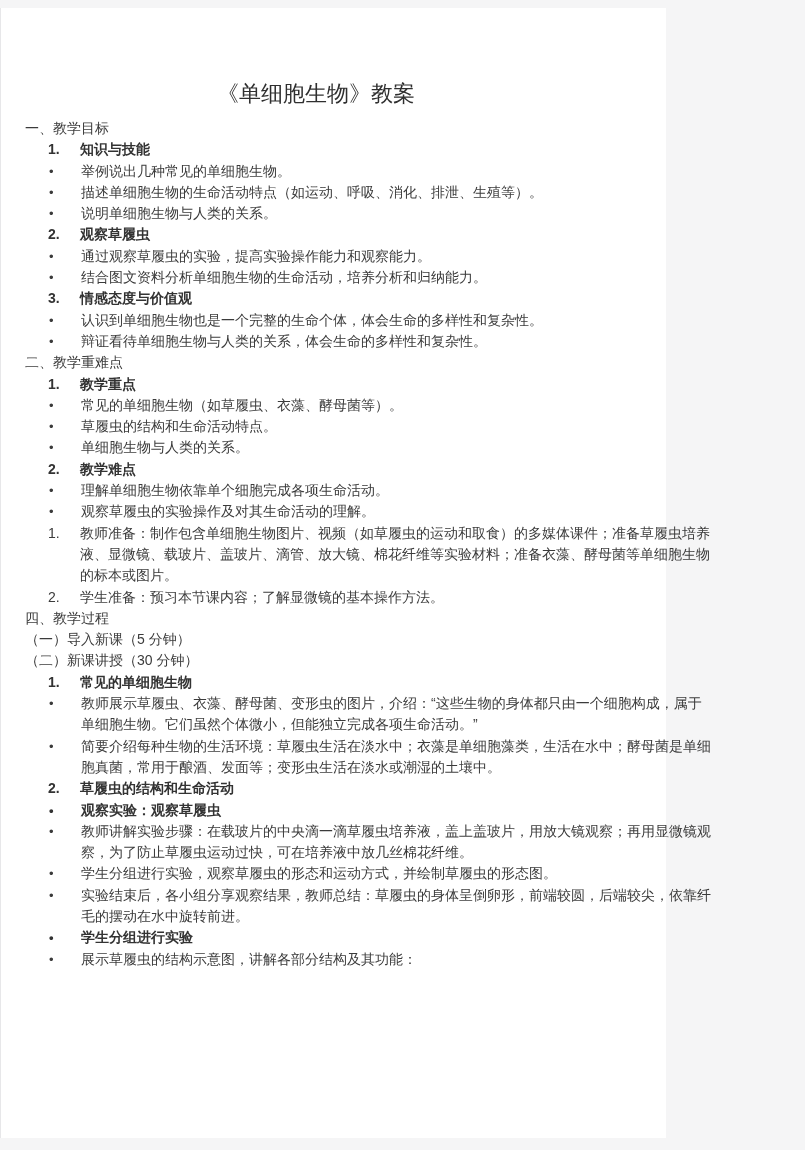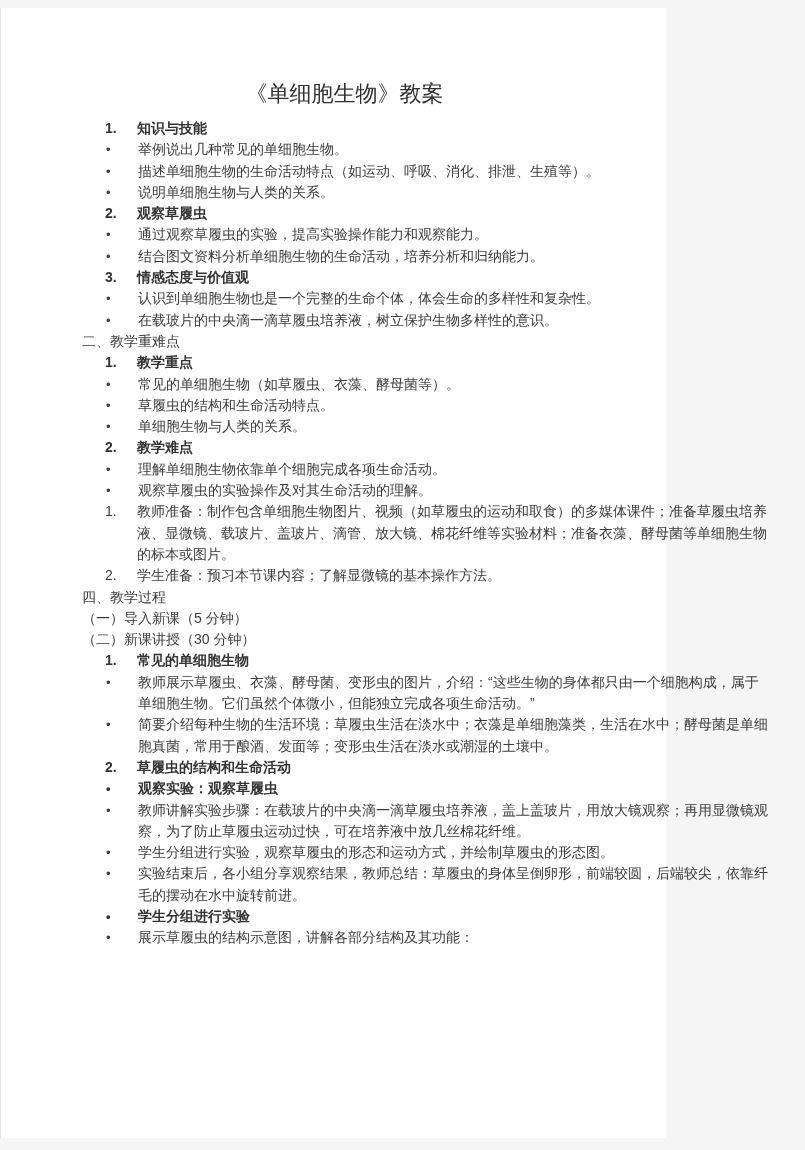--- a/index.html
+++ b/index.html
@@ -18,21 +18,21 @@
   }
   .page {
     position: absolute;
     top: 8px;
     left: 0;
     width: 666px;
     height: 1130px;
     background: #ffffff;
     border-left: 1px solid #e7e7e9;
     box-sizing: border-box;
-    padding: 71px 59px 0 81px;
+    padding: 71px 59px 0 24px;
     color: #3b3b3b;
   }
   .doc-title {
     font-size: 22px;
     font-weight: 400;
     line-height: 30px;
     text-align: center;
     margin: 0 0 9px 0;
     color: #2f2f2f;
   }
@@ -69,20 +69,21 @@
   }
   .body { flex: 1 1 auto; min-width: 0; margin-left: 7px; }
 </style>
 </head>
 <body>
 
 <div class="canvas">
   <div class="page">
     <h1 class="doc-title">《单细胞生物》教案</h1>
     <div class="doc-body">
+        <div class="line heading">一、教学目标</div>
         <div class="line numbered bold">
           <span class="marker">1.</span>
           <span class="body">知识与技能</span>
         </div>
         <div class="line bullet">
           <span class="marker">•</span>
           <span class="body">举例说出几种常见的单细胞生物。</span>
         </div>
         <div class="line bullet">
           <span class="marker">•</span>
@@ -107,21 +108,21 @@
         <div class="line numbered bold">
           <span class="marker">3.</span>
           <span class="body">情感态度与价值观</span>
         </div>
         <div class="line bullet">
           <span class="marker">•</span>
           <span class="body">认识到单细胞生物也是一个完整的生命个体，体会生命的多样性和复杂性。</span>
         </div>
         <div class="line bullet">
           <span class="marker">•</span>
-          <span class="body">在载玻片的中央滴一滴草履虫培养液，树立保护生物多样性的意识。</span>
+          <span class="body">辩证看待单细胞生物与人类的关系，体会生命的多样性和复杂性。</span>
         </div>
         <div class="line heading">二、教学重难点</div>
         <div class="line numbered bold">
           <span class="marker">1.</span>
           <span class="body">教学重点</span>
         </div>
         <div class="line bullet">
           <span class="marker">•</span>
           <span class="body">常见的单细胞生物（如草履虫、衣藻、酵母菌等）。</span>
         </div>

